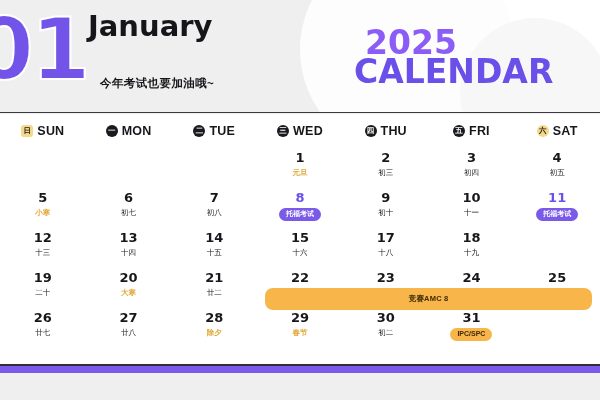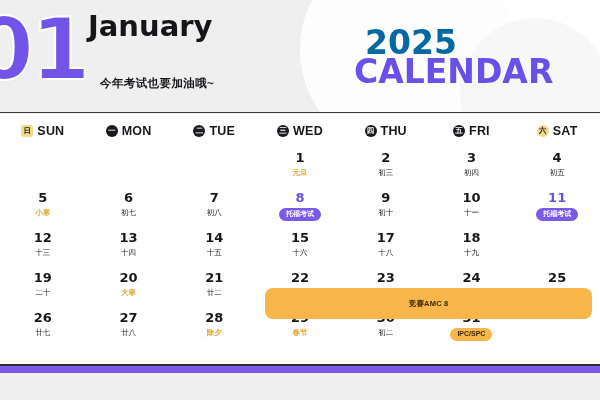--- a/index.html
+++ b/index.html
@@ -44,21 +44,21 @@
     font-family:"DejaVu Sans",sans-serif;
   }
   .tagline {
     position:absolute; left:89px; top:76px;
     font-size:11.5px; font-weight:bold; color:#17171b;
     letter-spacing:0.4px;
     margin-left:11px;
   }
   .year {
     position:absolute; left:365px; top:26px;
-    font-size:33px; font-weight:bold; color:#0369a1;
+    font-size:33px; font-weight:bold; color:#8b5cf6;
     letter-spacing:0px; line-height:1;
     font-family:"DejaVu Sans",sans-serif;
   }
   .calword {
     position:absolute; left:354px; top:55px;
     font-size:33px; font-weight:bold; color:#6a4fe8;
     letter-spacing:0px; line-height:1; white-space:nowrap;
     font-family:"DejaVu Sans",sans-serif;
   }
   .hdr-rule {
@@ -111,21 +111,21 @@
 
   .pill {
     margin-top:2px; padding:1.5px 7px; border-radius:9px;
     font-size:7px; font-weight:bold; color:#ffffff; line-height:1.4;
     white-space:nowrap;
   }
   .pill.purple { background:#7a5ae8; }
   .pill.orange { background:#f7b54a; color:#3d2a06; }
 
   .span-bar {
-    position:absolute; height:31px; border-radius:8px;
+    position:absolute; height:22px; border-radius:8px;
     background:#f7b54a; display:flex; align-items:center;
     justify-content:center; font-size:7.5px; font-weight:bold;
     color:#3d2a06; letter-spacing:0.2px;
   }
 
   
   .foot-rule {
     position:absolute; left:0; top:364px; width:600px; height:2px;
     background:#2e2e34;
   }

